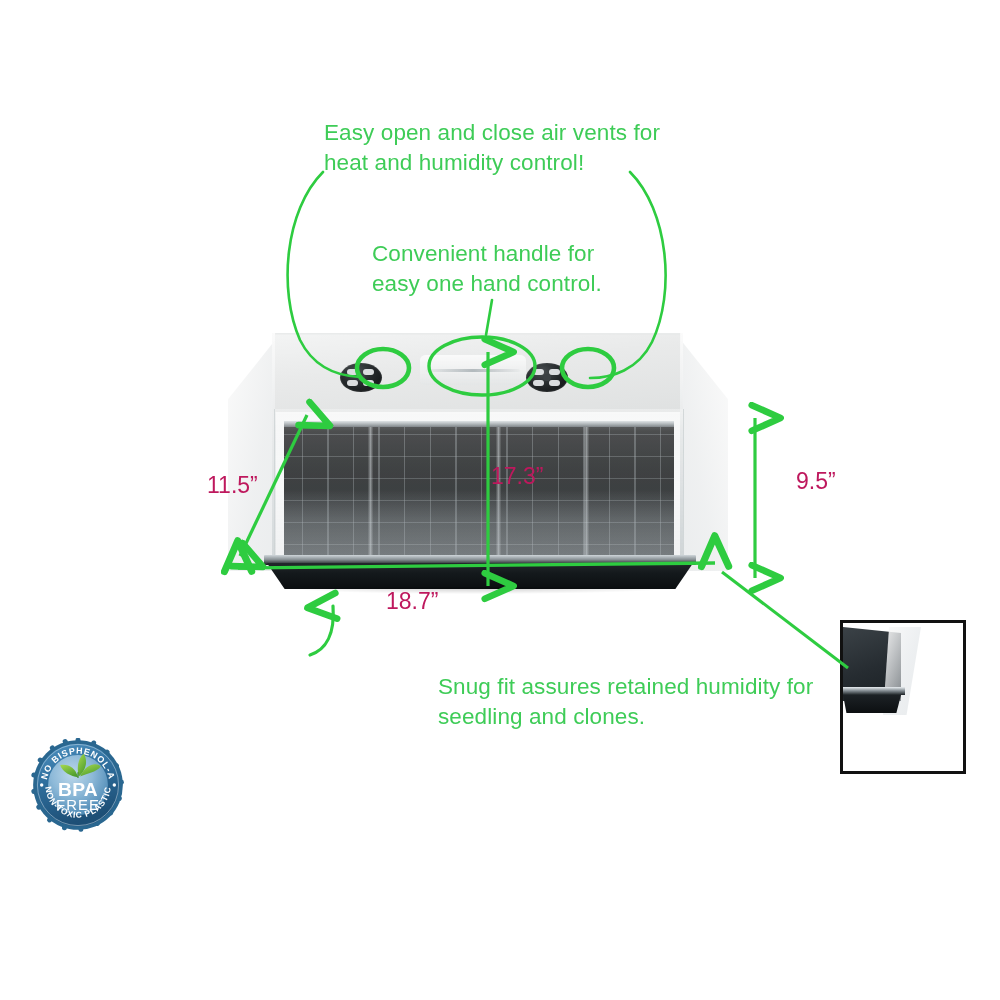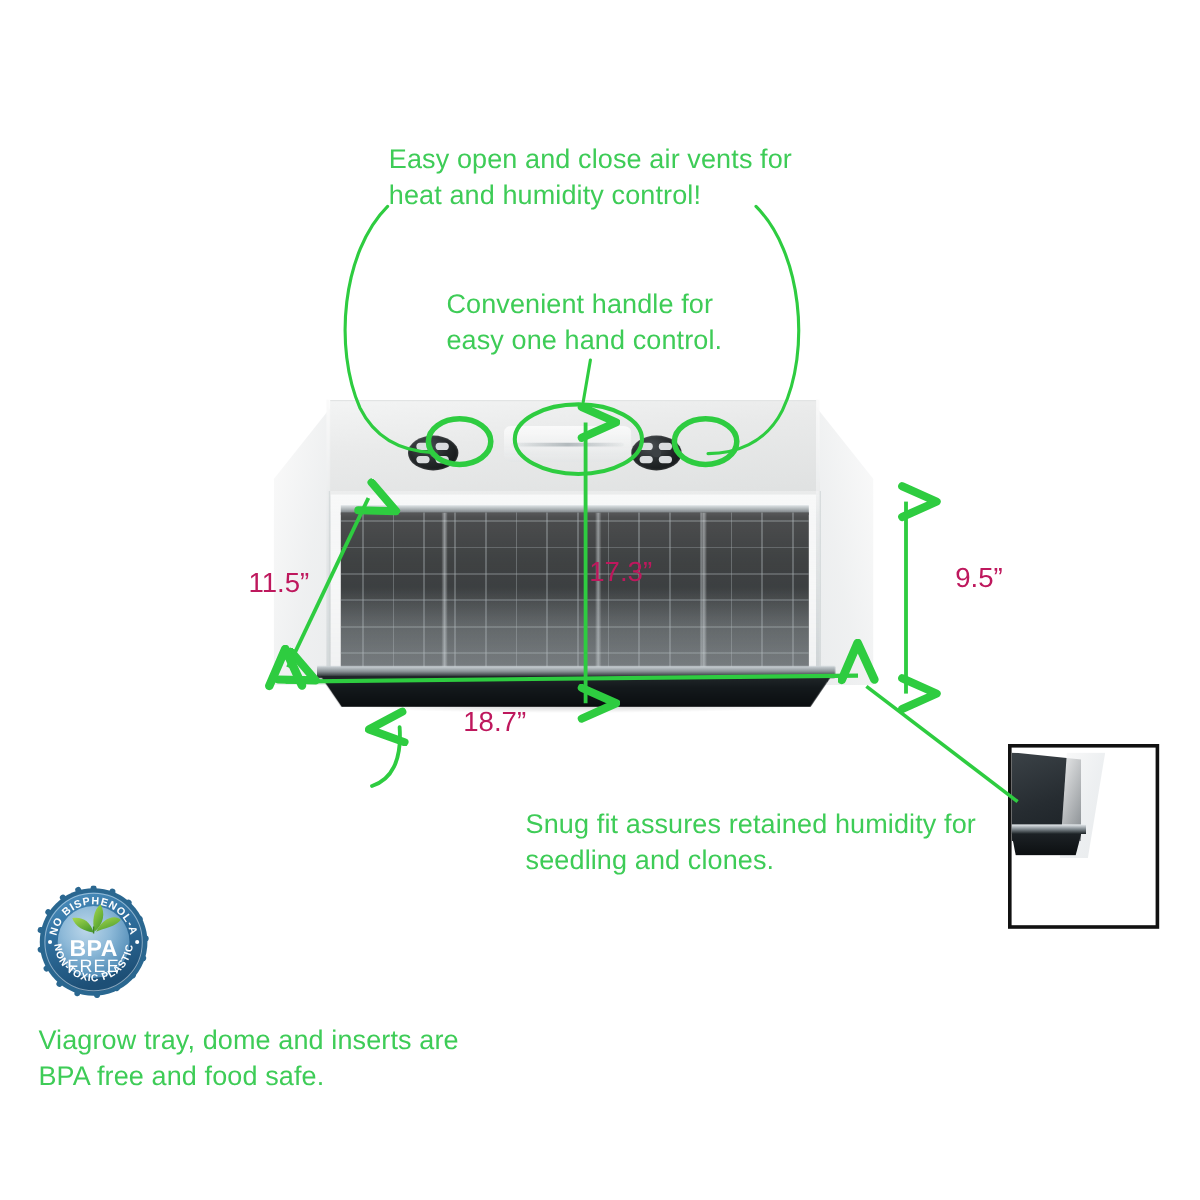--- a/index.html
+++ b/index.html
@@ -223,22 +223,20 @@
 
     <line x1="722" y1="572" x2="848" y2="668" stroke="#2ECC40" stroke-width="3.0"></line>
   </svg>
 
   <div class="anno" id="anno-vents">Easy open and close air vents for
 heat and humidity control!</div>
   <div class="anno" id="anno-handle">Convenient handle for
 easy one hand control.</div>
   <div class="anno" id="anno-snug">Snug fit assures retained humidity for
 seedling and clones.</div>
-  <div class="anno" id="anno-bpa">Viagrow tray, dome and inserts are
-BPA free and food safe.</div>
 
   <div class="dim" id="dim-115">11.5”</div>
   <div class="dim" id="dim-105">17.3”</div>
   <div class="dim" id="dim-215">18.7”</div>
   <div class="dim" id="dim-95">9.5”</div>
 
   <svg id="bpa-badge" viewBox="0 0 132 132">
     <defs>
       <radialGradient id="bpaInner" cx="40%" cy="32%" r="72%">
         <stop offset="0%" stop-color="#bcd7ea"></stop>

